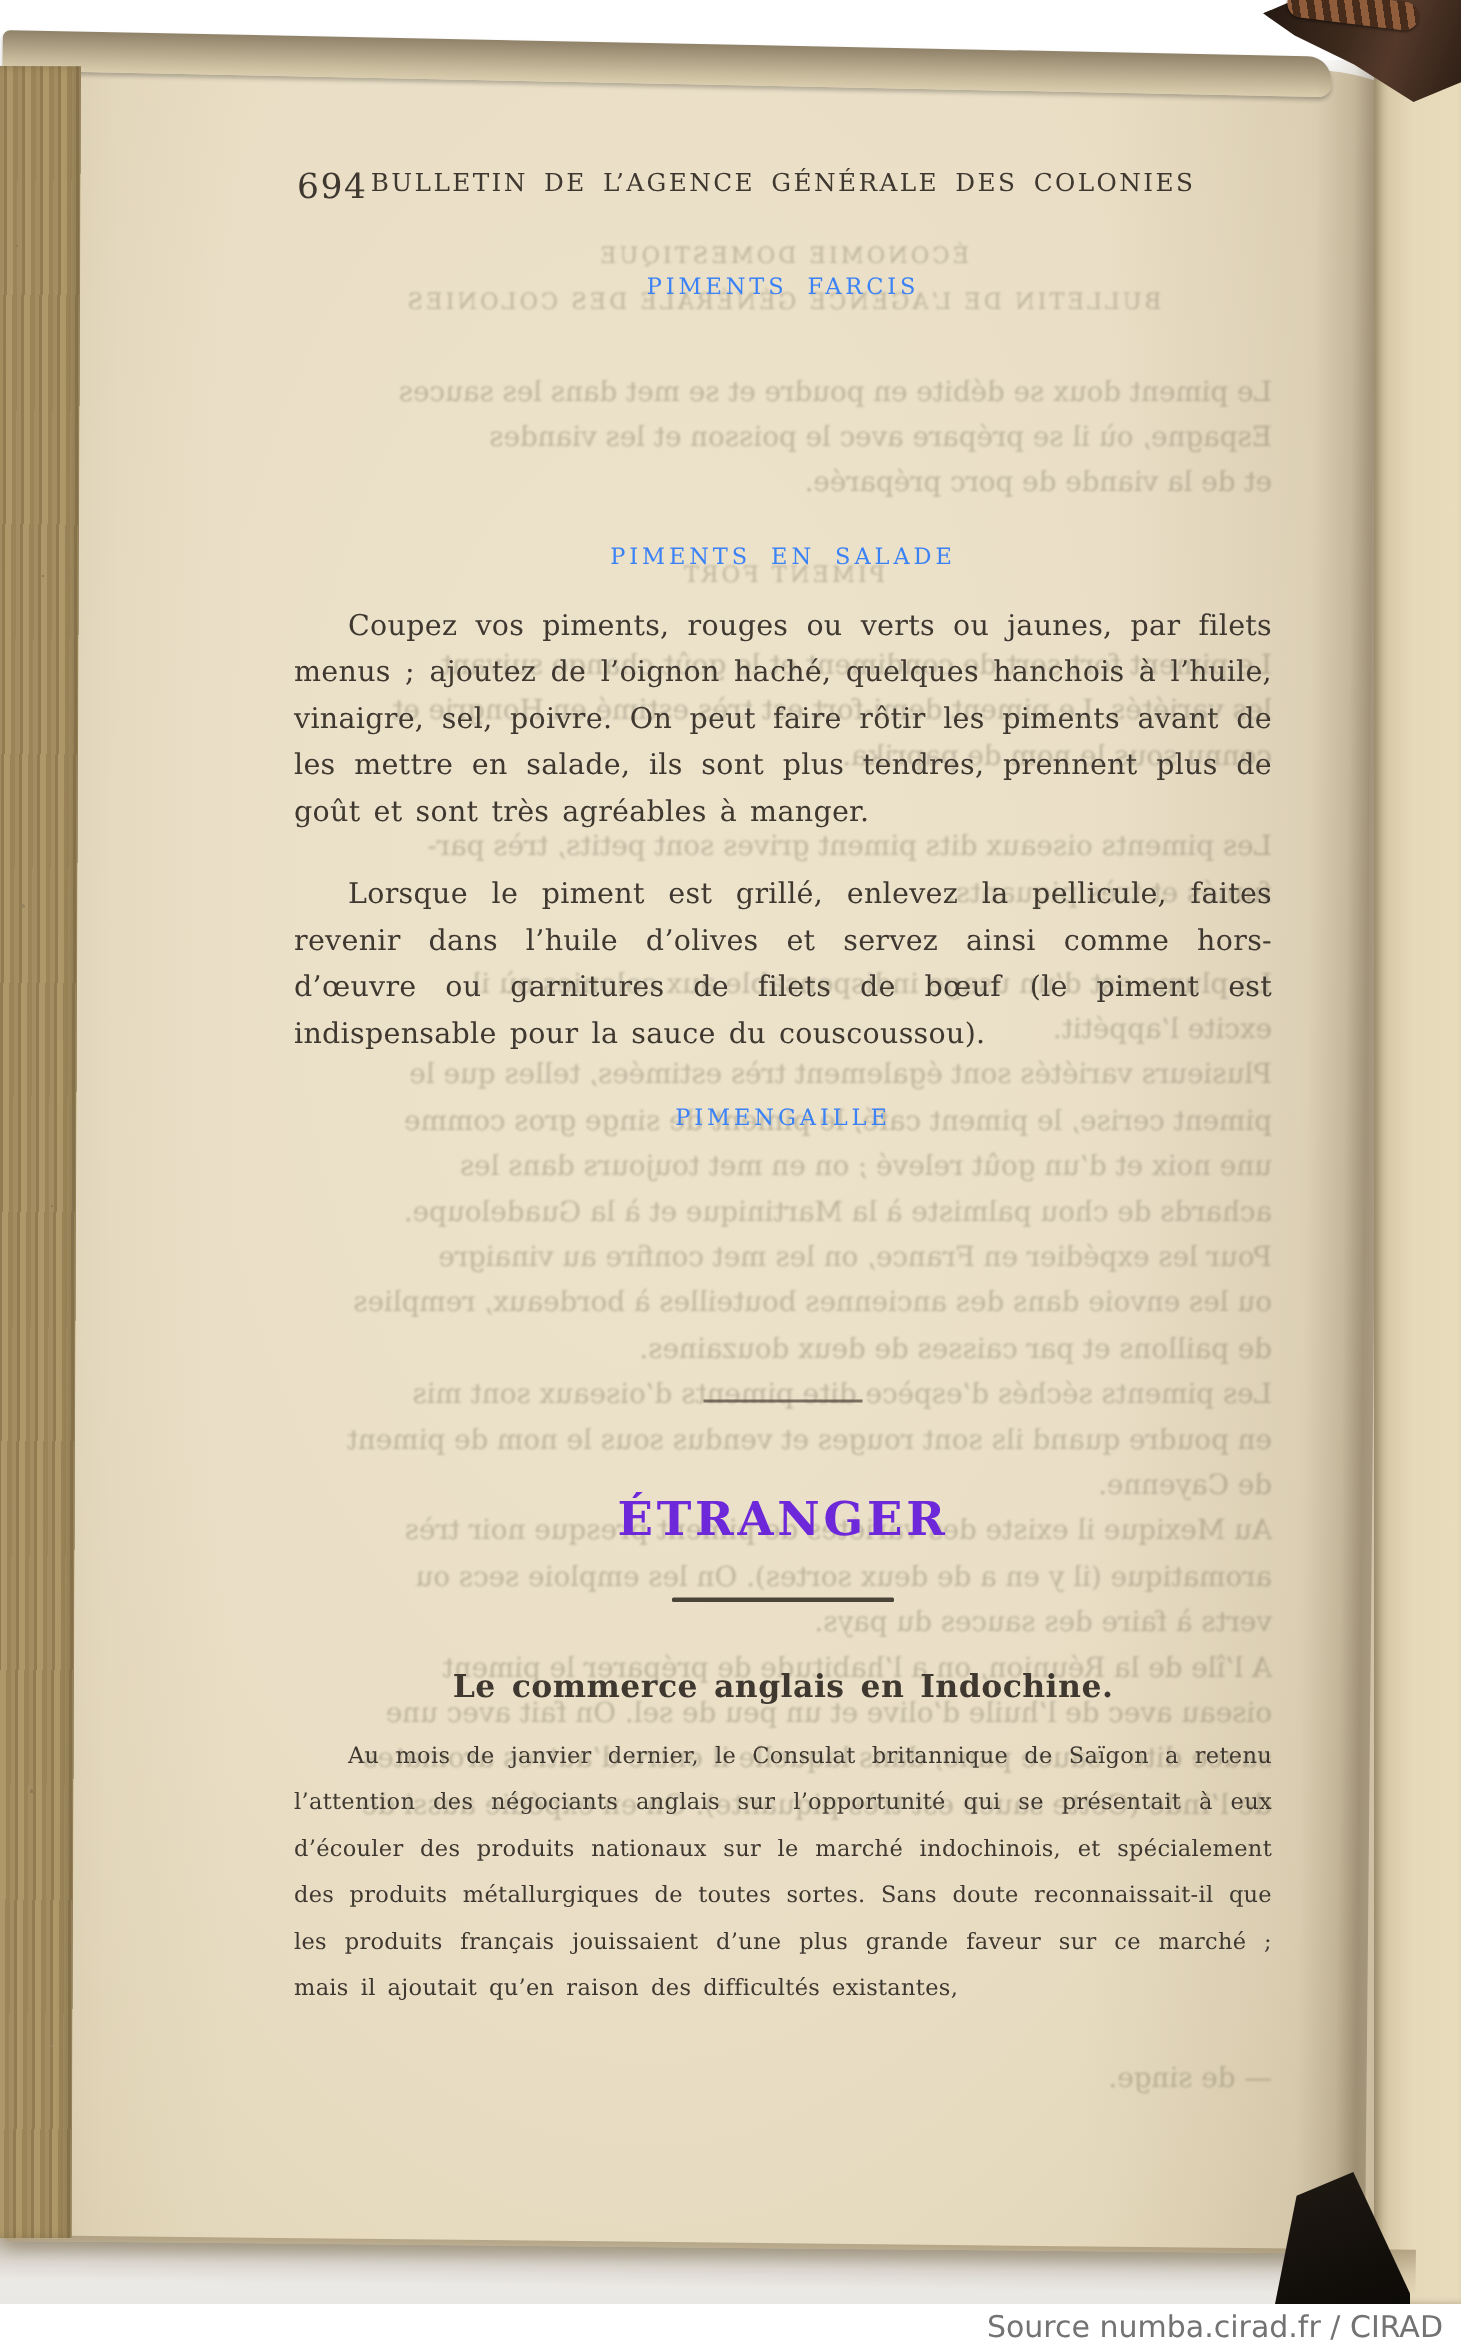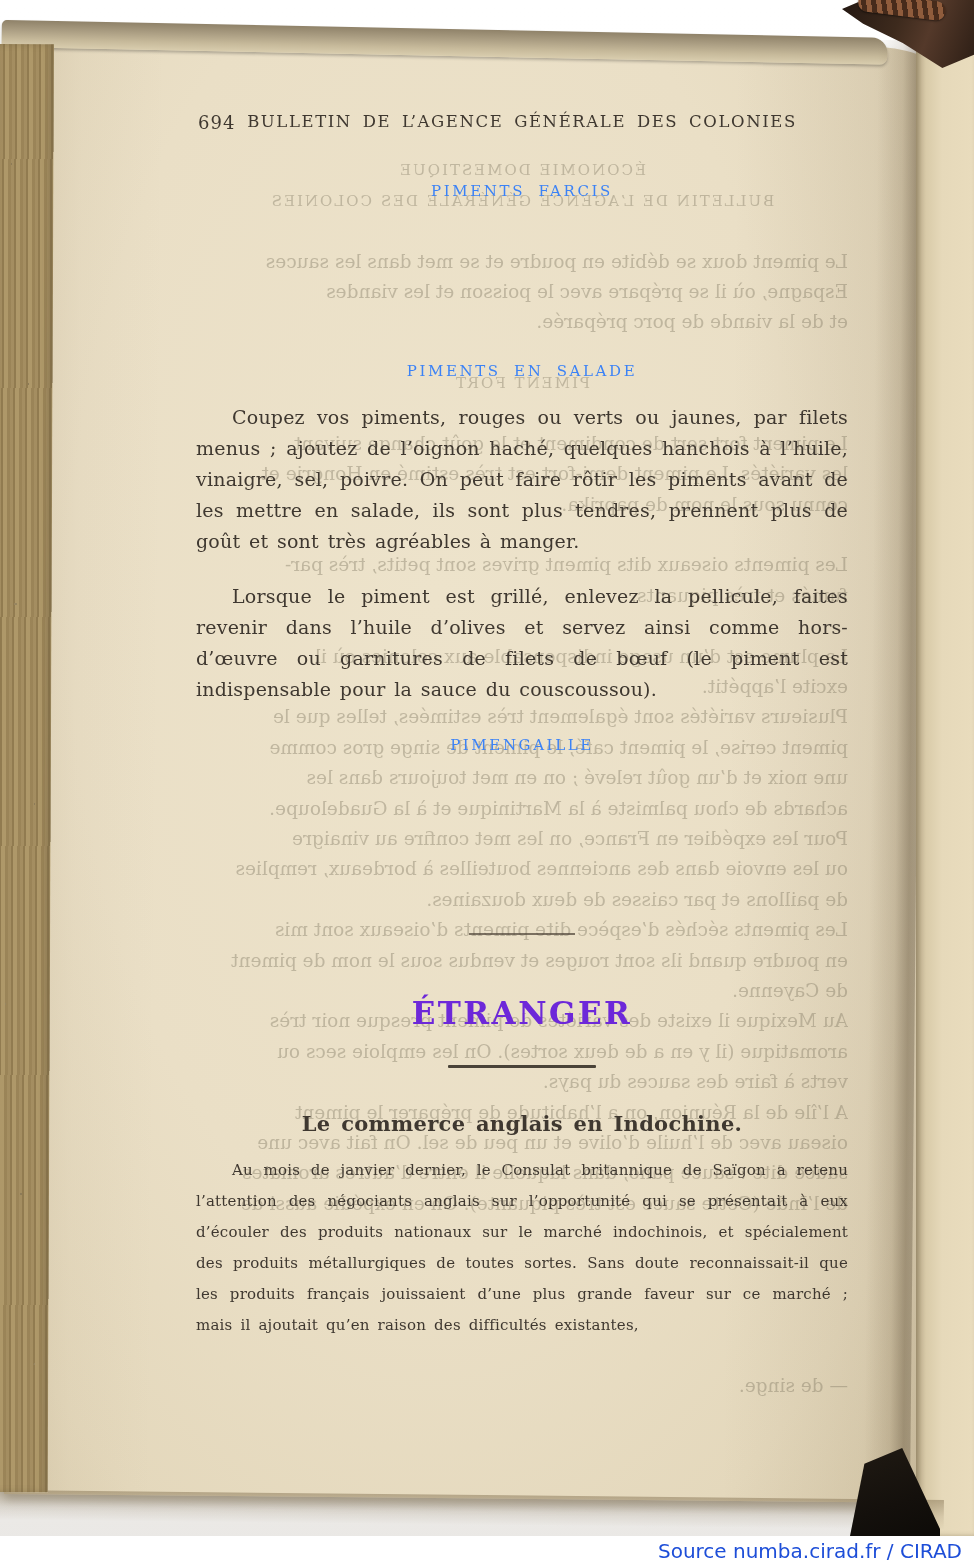--- a/index.html
+++ b/index.html
@@ -69,21 +69,21 @@
     transform:scaleX(-1);color:rgba(122,114,92,0.38);
     filter:blur(0.55px);font-size:18.5px;}
   .gl{height:30.4px;line-height:30.4px;white-space:nowrap;overflow:hidden;text-align:left;}
   .gl.gc{text-align:center;letter-spacing:2px;font-size:15px;}
 
   
   .content{position:absolute;left:196px;top:0;width:652px;height:1500px;z-index:6;
     color:#3f3830;}
   .running-head{position:absolute;top:112px;left:0;width:100%;text-align:center;
     font-size:16.5px;letter-spacing:1.6px;word-spacing:4px;font-weight:500;}
-  .folio{position:absolute;left:2px;top:0;letter-spacing:1px;font-size:18px;text-align:right;}
+  .folio{position:absolute;left:2px;top:0;letter-spacing:1px;font-size:23px;text-align:right;}
 
   .section{position:absolute;left:0;width:100%;}
   .sec-0{top:182px}.sec-1{top:362px}.sec-2{top:559px}.sec-3{top:736px}
   .sec-head{text-align:center;font-size:15px;letter-spacing:2.6px;word-spacing:6px;color:#3b82f6;}
   .par{margin:22px 0 0 0;text-align:justify;text-indent:36px;
     font-size:19px;line-height:31px;word-spacing:2.5px;letter-spacing:0.2px;}
 
   .divider-1{position:absolute;left:0;top:933px;width:100%;}
   .divider-1 .rule{width:106px;height:2px;margin:0 auto;background:#544a3e;opacity:0.75;}
 
@@ -91,21 +91,21 @@
   .etr-head{text-align:center;font-size:31px;font-weight:bold;letter-spacing:2.5px;color:#6d28d9;}
   .etr-rule{width:148px;height:3px;margin:34px auto 0;background:#4a4338;border-radius:1px;}
   .art-title{margin-top:43px;text-align:center;font-size:21px;font-weight:bold;
     word-spacing:3px;letter-spacing:0.3px;}
   .etr-par{margin:19px 0 0 0;text-align:justify;text-indent:36px;
     font-size:15px;line-height:31px;word-spacing:3px;letter-spacing:0.2px;}
 
   
   .source-bar{position:absolute;left:0;bottom:0;width:100%;height:30px;z-index:10;
     background:#ffffff;display:flex;align-items:center;justify-content:flex-end;}
-  .source-bar span{font-family:"DejaVu Sans", sans-serif;font-size:20px;color:#1d4ed8;
+  .source-bar span{font-family:"DejaVu Sans", sans-serif;font-size:20px;color:#737373;
     padding-right:12px;line-height:30px;}
 </style>
 </head>
 <body>
 
 <div class="scene">
   <div class="backdrop"></div>
 
   <div class="page-main">
     <div class="inner-shade"></div>

